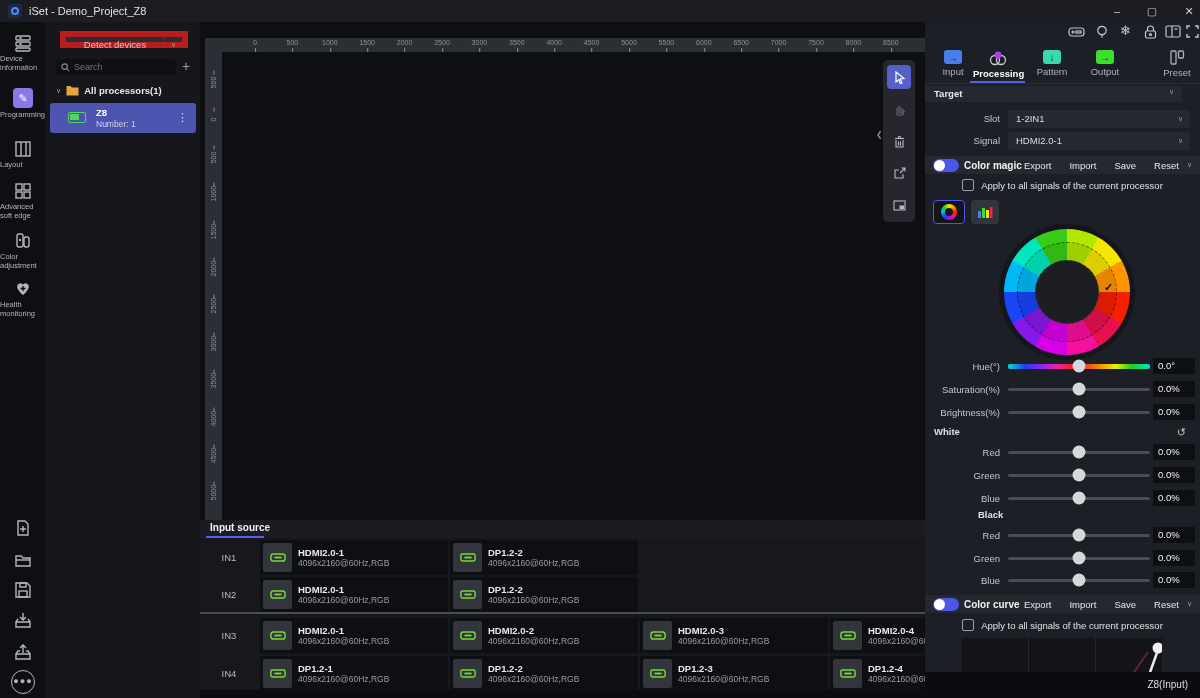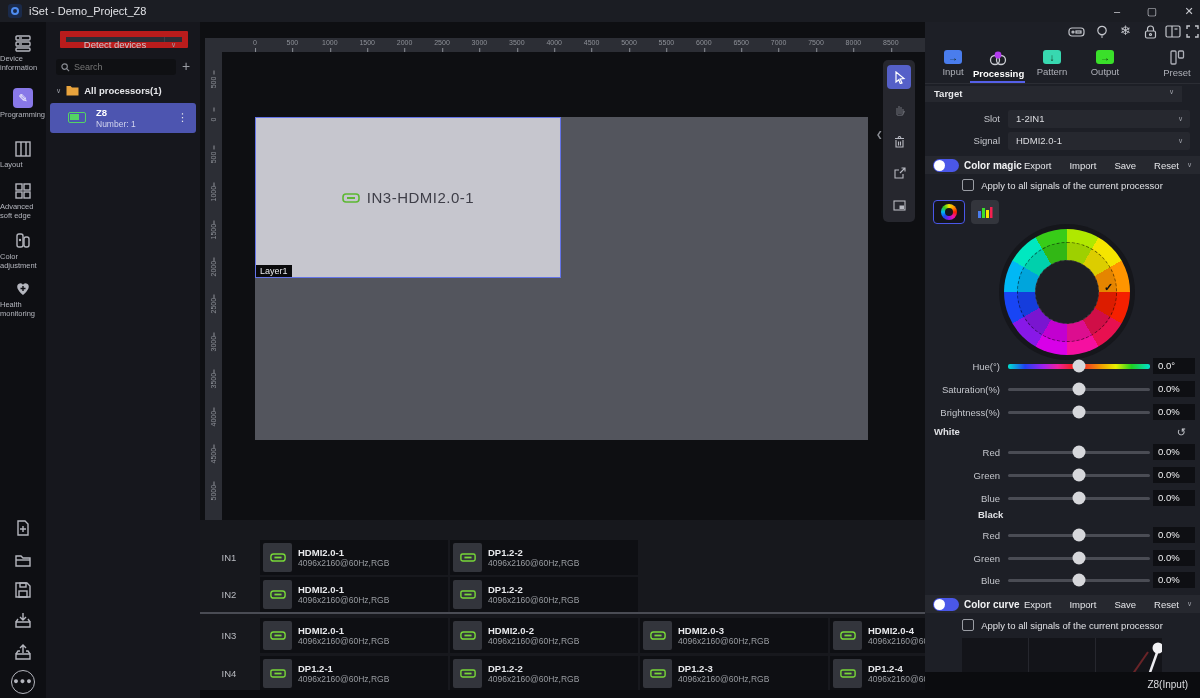--- a/index.html
+++ b/index.html
@@ -354,32 +354,20 @@
       <span class="vtick" style="top: 139.2px;">1000</span>
       <span class="vtick" style="top: 176.6px;">1500</span>
       <span class="vtick" style="top: 214px;">2000</span>
       <span class="vtick" style="top: 251.4px;">2500</span>
       <span class="vtick" style="top: 288.8px;">3000</span>
       <span class="vtick" style="top: 326.2px;">3500</span>
       <span class="vtick" style="top: 363.6px;">4000</span>
       <span class="vtick" style="top: 401px;">4500</span>
       <span class="vtick" style="top: 438.4px;">5000</span>
     </div>
-  <div id="screen-rect">
-    <div id="layer-rect">
-      <div id="layer-center">
-        <svg width="18" height="10" viewBox="0 0 18 10">
-          <rect x="1" y="1" width="16" height="8" rx="3" stroke="#5cb832" stroke-width="1.6" fill="none"></rect>
-          <rect x="5" y="4" width="8" height="2" fill="#5cb832"></rect>
-          </svg>
-        <span>IN3-HDMI2.0-1</span>
-      </div>
-      <div id="layer-tag">Layer1</div>
-    </div>
-  </div>
 
   <div id="cv-toolbar">
     <div class="cv-btn active" style="top:5px;">
       <svg width="13" height="13" viewBox="0 0 13 13">
         <path d="M3 1 L11 7.5 L7.2 8 L9 12 L7.3 12.6 L5.8 8.8 L3 11 Z" fill="none" stroke="#fff" stroke-width="1.2"></path>
         </svg>
     </div>
     <div class="cv-btn" style="top:37px;">
       <svg width="13" height="13" viewBox="0 0 13 13">
         <path d="M4 12 V5 M6 11 V3 M8 11 V4 M10 11 V6 M4 12 c0 0 6 1 6-1 l1.5-3" fill="none" stroke="#62646c" stroke-width="1.2"></path>
@@ -406,20 +394,24 @@
       <svg width="13" height="13" viewBox="0 0 13 13">
         <rect x="1" y="2" width="11" height="9" stroke="#b8bac2" stroke-width="1.1" fill="none"></rect>
         <rect x="6.5" y="6.5" width="4.5" height="3.5" fill="#b8bac2"></rect>
         </svg>
     </div>
   </div>
   <div id="cv-collapse">❮</div>
 </div>
 
 <div id="inpanel">
+  <div id="in-header">
+    <div id="in-tab">Input source</div>
+    <div id="in-tab-line"></div>
+  </div>
 
   <div class="inrow" style="top:20px;">
     <div class="inport">IN1</div>
     <div class="incell" style="left:60px;">
       <div class="icbox">
           <svg width="16" height="9" viewBox="0 0 18 10">
             <rect x="1" y="1" width="16" height="8" rx="3" stroke="#78d838" stroke-width="1.6" fill="none"></rect>
             <rect x="5" y="4" width="8" height="2" fill="#78d838"></rect>
           </svg>
         </div>

